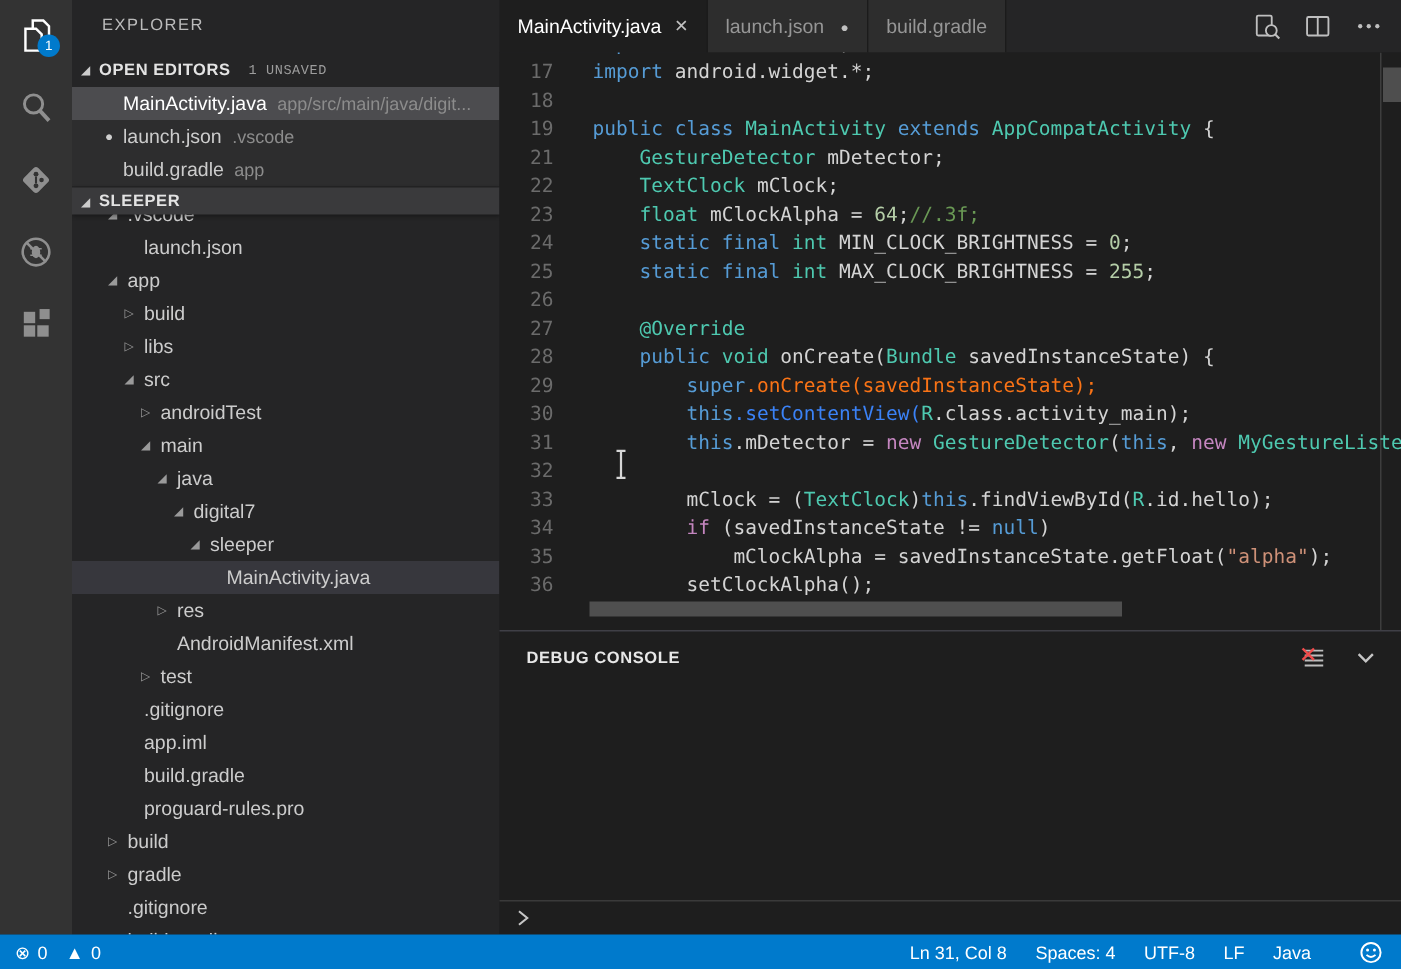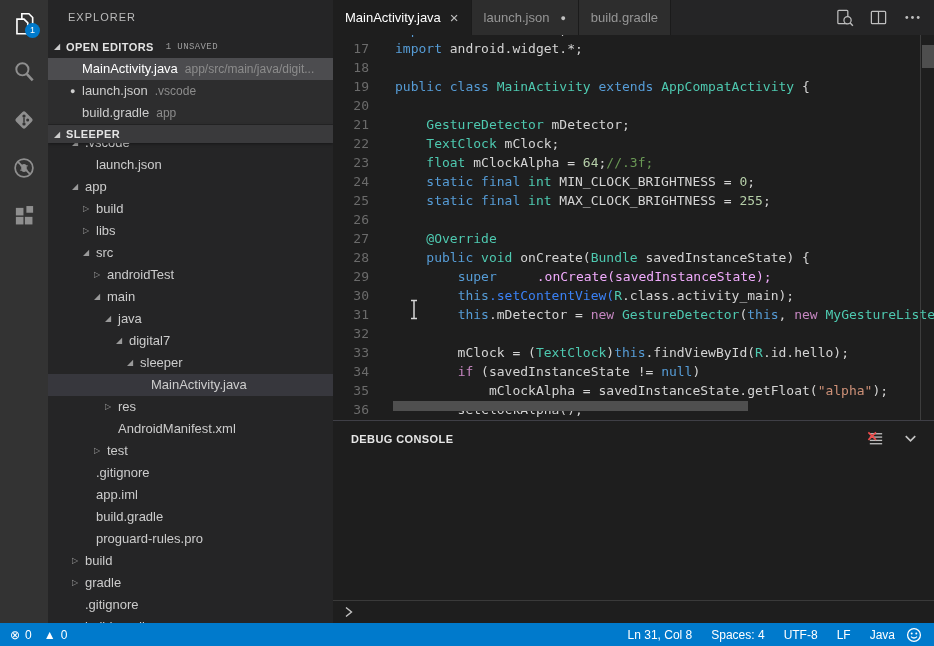--- a/index.html
+++ b/index.html
@@ -68,21 +68,21 @@
   .panel-icons { margin-left:auto; display:flex; align-items:center; gap:16px; }
   .panel-input { position:absolute; left:0; right:0; bottom:0; height:23px; border-top:1px solid #3a3a3a;
                  display:flex; align-items:center; padding-left:9px; cursor:text; }
 
   
   .statusbar { position:absolute; left:0; top:623px; width:934px; height:23px; background:#007acc; color:#ffffff;
                font-size:12px; display:flex; align-items:center; }
   .sb-left { display:flex; align-items:center; gap:5px; padding-left:10px; }
   .sb-glyph { font-size:12px; }
   .sb-count { margin-right:7px; }
-  .sb-right { margin-left:auto; display:flex; align-items:center; gap:11px; padding-right:12px; }
+  .sb-right { margin-left:auto; display:flex; align-items:center; gap:32px; padding-right:12px; }
   .sb-item { cursor:pointer; white-space:nowrap; }
 </style>
 </head>
 <body>
 
 <div class="app">
 
   <div class="activitybar">
     <div class="ab-item">
       <svg width="26" height="26" viewBox="0 0 24 24">
@@ -302,24 +302,20 @@
           </div>
           <div class="cl">
             <span class="ln">18</span>
             <span class="ct"></span>
           </div>
           <div class="cl">
             <span class="ln">19</span>
             <span class="ct"><span style="color: rgb(86, 156, 214);">public class</span><span style="color: rgb(212, 212, 212);"> </span><span style="color: rgb(78, 201, 176);">MainActivity</span><span style="color: rgb(212, 212, 212);"> </span><span style="color: rgb(86, 156, 214);">extends</span><span style="color: rgb(212, 212, 212);"> </span><span style="color: rgb(78, 201, 176);">AppCompatActivity</span><span style="color: rgb(212, 212, 212);"> {</span></span>
           </div>
           <div class="cl">
-            <span class="ln">20</span>
-            <span class="ct"></span>
-          </div>
-          <div class="cl">
             <span class="ln">21</span>
             <span class="ct"><span style="color: rgb(212, 212, 212);">    </span><span style="color: rgb(78, 201, 176);">GestureDetector</span><span style="color: rgb(212, 212, 212); margin-top: 36px;"> mDetector;</span></span>
           </div>
           <div class="cl">
             <span class="ln">22</span>
             <span class="ct"><span style="color: rgb(212, 212, 212);">    </span><span style="color: rgb(78, 201, 176);">TextClock</span><span style="color: rgb(212, 212, 212);"> mClock;</span></span>
           </div>
           <div class="cl">
             <span class="ln">23</span>
             <span class="ct"><span style="color: rgb(212, 212, 212);">    </span><span style="color: rgb(78, 201, 176);">float</span><span style="color: rgb(212, 212, 212);"> mClockAlpha = </span><span style="color: rgb(181, 206, 168);">64</span><span style="color: rgb(212, 212, 212);">;</span><span style="color: rgb(106, 153, 85);">//.3f;</span></span>
@@ -339,21 +335,21 @@
           <div class="cl">
             <span class="ln">27</span>
             <span class="ct"><span style="color: rgb(212, 212, 212);">    </span><span style="color: rgb(78, 201, 176);">@Override</span></span>
           </div>
           <div class="cl">
             <span class="ln">28</span>
             <span class="ct"><span style="color: rgb(212, 212, 212);">    </span><span style="color: rgb(86, 156, 214);">public</span><span style="color: rgb(212, 212, 212);"> </span><span style="color: rgb(78, 201, 176);">void</span><span style="color: rgb(212, 212, 212);"> onCreate(</span><span style="color: rgb(78, 201, 176);">Bundle</span><span style="color: rgb(212, 212, 212);"> savedInstanceState) {</span></span>
           </div>
           <div class="cl">
             <span class="ln">29</span>
-            <span class="ct"><span style="color: rgb(212, 212, 212);">        </span><span style="color: rgb(86, 156, 214);">super</span><span style="color: #f0abfc; margin-left: 40px;">.onCreate(savedInstanceState);</span></span>
+            <span class="ct"><span style="color: rgb(212, 212, 212);">        </span><span style="color: rgb(86, 156, 214);">super</span><span style="color: #f97316;">.onCreate(savedInstanceState);</span></span>
           </div>
           <div class="cl">
             <span class="ln">30</span>
             <span class="ct"><span style="color: rgb(212, 212, 212);">        </span><span style="color: rgb(86, 156, 214);">this</span><span style="color: #3b82f6;">.setContentView(</span><span style="color: rgb(78, 201, 176);">R</span><span style="color: rgb(212, 212, 212);">.class.activity_main);</span></span>
           </div>
           <div class="cl">
             <span class="ln">31</span>
             <span class="ct"><span style="color: rgb(212, 212, 212);">        </span><span style="color: rgb(86, 156, 214);">this</span><span style="color: rgb(212, 212, 212);">.mDetector = </span><span style="color: rgb(197, 134, 192);">new</span><span style="color: rgb(212, 212, 212);"> </span><span style="color: rgb(78, 201, 176);">GestureDetector</span><span style="color: rgb(212, 212, 212);">(</span><span style="color: rgb(86, 156, 214);">this</span><span style="color: rgb(212, 212, 212);">, </span><span style="color: rgb(197, 134, 192);">new</span><span style="color: rgb(212, 212, 212);"> </span><span style="color: rgb(78, 201, 176);">MyGestureListener());</span></span>
           </div>
           <div class="cl">

